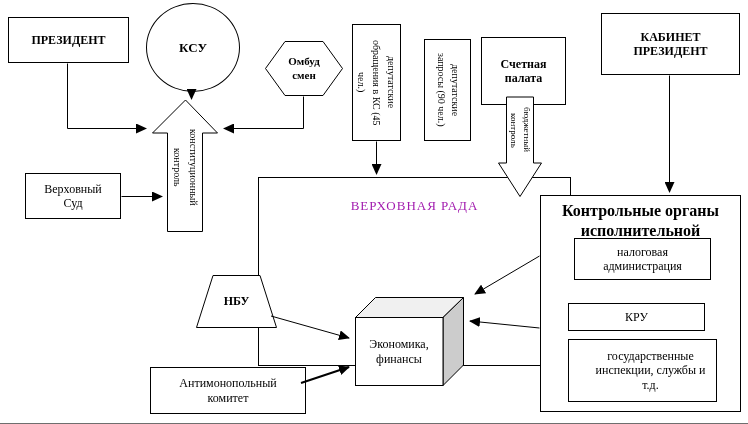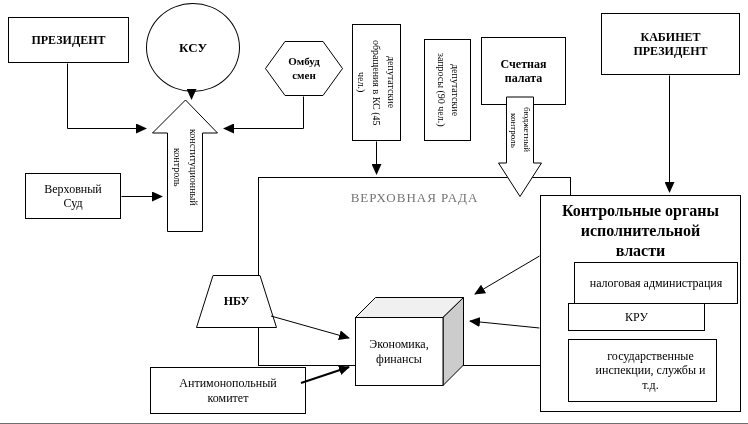--- a/index.html
+++ b/index.html
@@ -16,21 +16,21 @@
   .shape .lbl { position:absolute; display:flex; align-items:center; justify-content:center;
                 text-align:center; font-size:12px; line-height:1.2; }
   .ellipse { border-radius:50%; font-size:13px; }
   .vnode { padding:2px; }
   .vtext { writing-mode:vertical-rl; text-align:center; font-size:10px; }
   .vt-appeals { height:100px; line-height:15px; }
   .vt-requests { height:80px; line-height:14px; }
   .vt-const { height:100px; line-height:16px; font-size:10px; }
   .vt-budget { height:58px; line-height:13px; font-size:9px; }
   .rada { z-index:1; align-items:flex-start; }
-  .rada-label { margin-top:12px; color:#737373; font-size:13px; letter-spacing:1px; }
+  .rada-label { margin-top:20px; color:#a21caf; font-size:13px; letter-spacing:1px; }
   .arrows { position:absolute; left:0; top:0; z-index:3; pointer-events:none; }
   .blocktext { position:absolute; z-index:4; display:flex; align-items:center; justify-content:center; }
   .ctl-title { position:absolute; left:0; right:0; top:5px; font-weight:bold;
                font-size:16px; text-align:center; line-height:1.25; padding:0 18px; }
   .inner { position:absolute; border:1px solid #000; background:#fff; display:flex;
            align-items:center; justify-content:center; text-align:center; font-size:12px; line-height:1.2; }
   .pad14 { padding:0 14px; }
   .w48 { display:inline-block; width:48px; }
   .w80 { display:inline-block; width:80px; }
   .w120 { display:inline-block; width:120px;margin-left:16px; }
@@ -98,21 +98,21 @@
       <span class="w80">Экономика, финансы</span>
     </div>
   </div>
 
   <div class="node" style="left:150px;top:367px;width:156px;height:47px;padding:0 8px;">
     <span>Антимонопольный комитет</span>
   </div>
 
   <div class="node" style="left:540px;top:195px;width:201px;height:217px;">
     <div class="ctl-title">Контрольные органы исполнительной власти</div>
-    <div class="inner" style="left:33px;top:66px;width:164px;height:42px;padding:0 6px;">
+    <div class="inner" style="left:33px;top:42px;width:137px;height:42px;padding:0 6px;">
       <span>налоговая администрация</span>
     </div>
     <div class="inner" style="left:27px;top:107px;width:137px;height:28px;">
       <span>КРУ</span>
     </div>
     <div class="inner" style="left:27px;top:143px;width:149px;height:63px;">
       <span class="w120">государственные инспекции, службы и т.д.</span>
     </div>
   </div>
 

